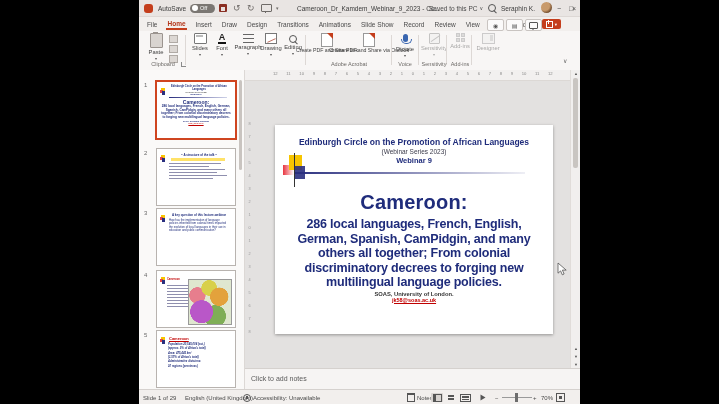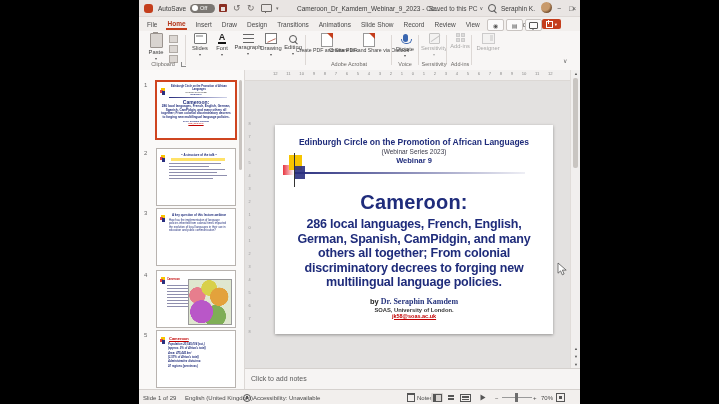--- a/index.html
+++ b/index.html
@@ -506,21 +506,20 @@
         <div class="s-h3">Webinar 9</div>
         <div id="slide-logo">
           <span class="r"></span>
           <span class="y"></span>
           <span class="b"></span>
           <span class="v"></span>
         </div>
         <div id="slide-hr"></div>
         <div class="s-title">Cameroon:</div>
         <div class="s-body">286 local languages, French, English, German, Spanish, CamPidgin, and many others all together; From colonial discriminatory decrees to forging new multilingual language policies.</div>
-        <div class="s-by"><span>by</span>&nbsp;<span class="auth">Dr. Seraphin Kamdem</span></div>
         <div class="s-aff">SOAS, University of London.</div>
         <div class="s-email">jk58@soas.ac.uk</div>
       </div>
 
       <div id="cursor">
         <svg width="11" height="15" viewBox="0 0 11 15">
             <path d="M1 1 L1 11.2 L3.6 8.9 L5.3 12.8 L7.1 12 L5.4 8.1 L9.2 8.1 Z" fill="#fdfdfd" stroke="#555" stroke-width="0.8"></path>
           </svg>
       </div>
     </div>

